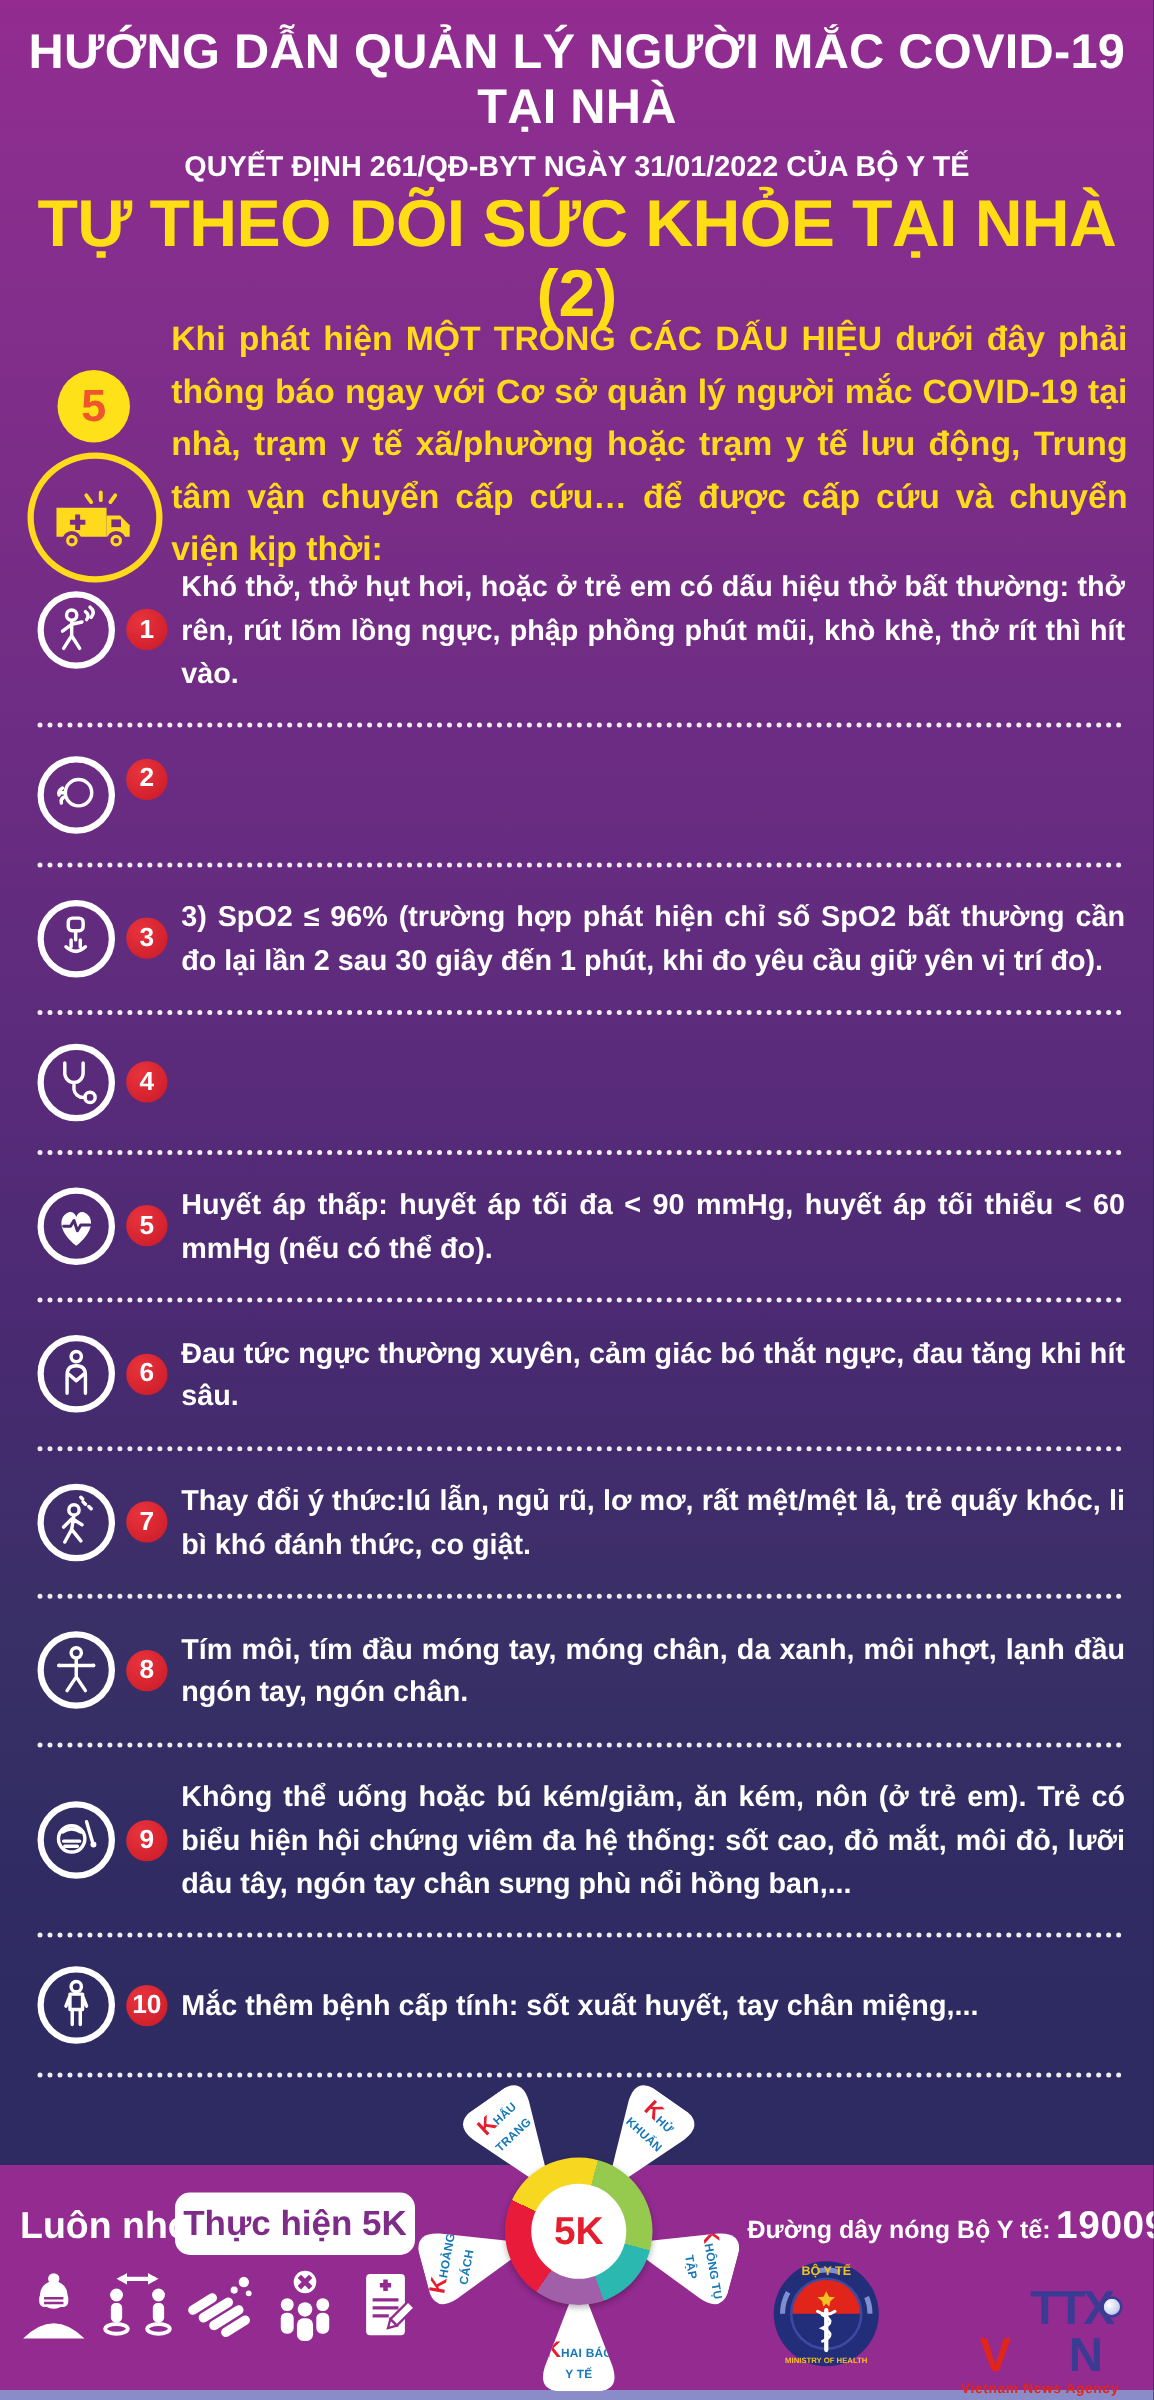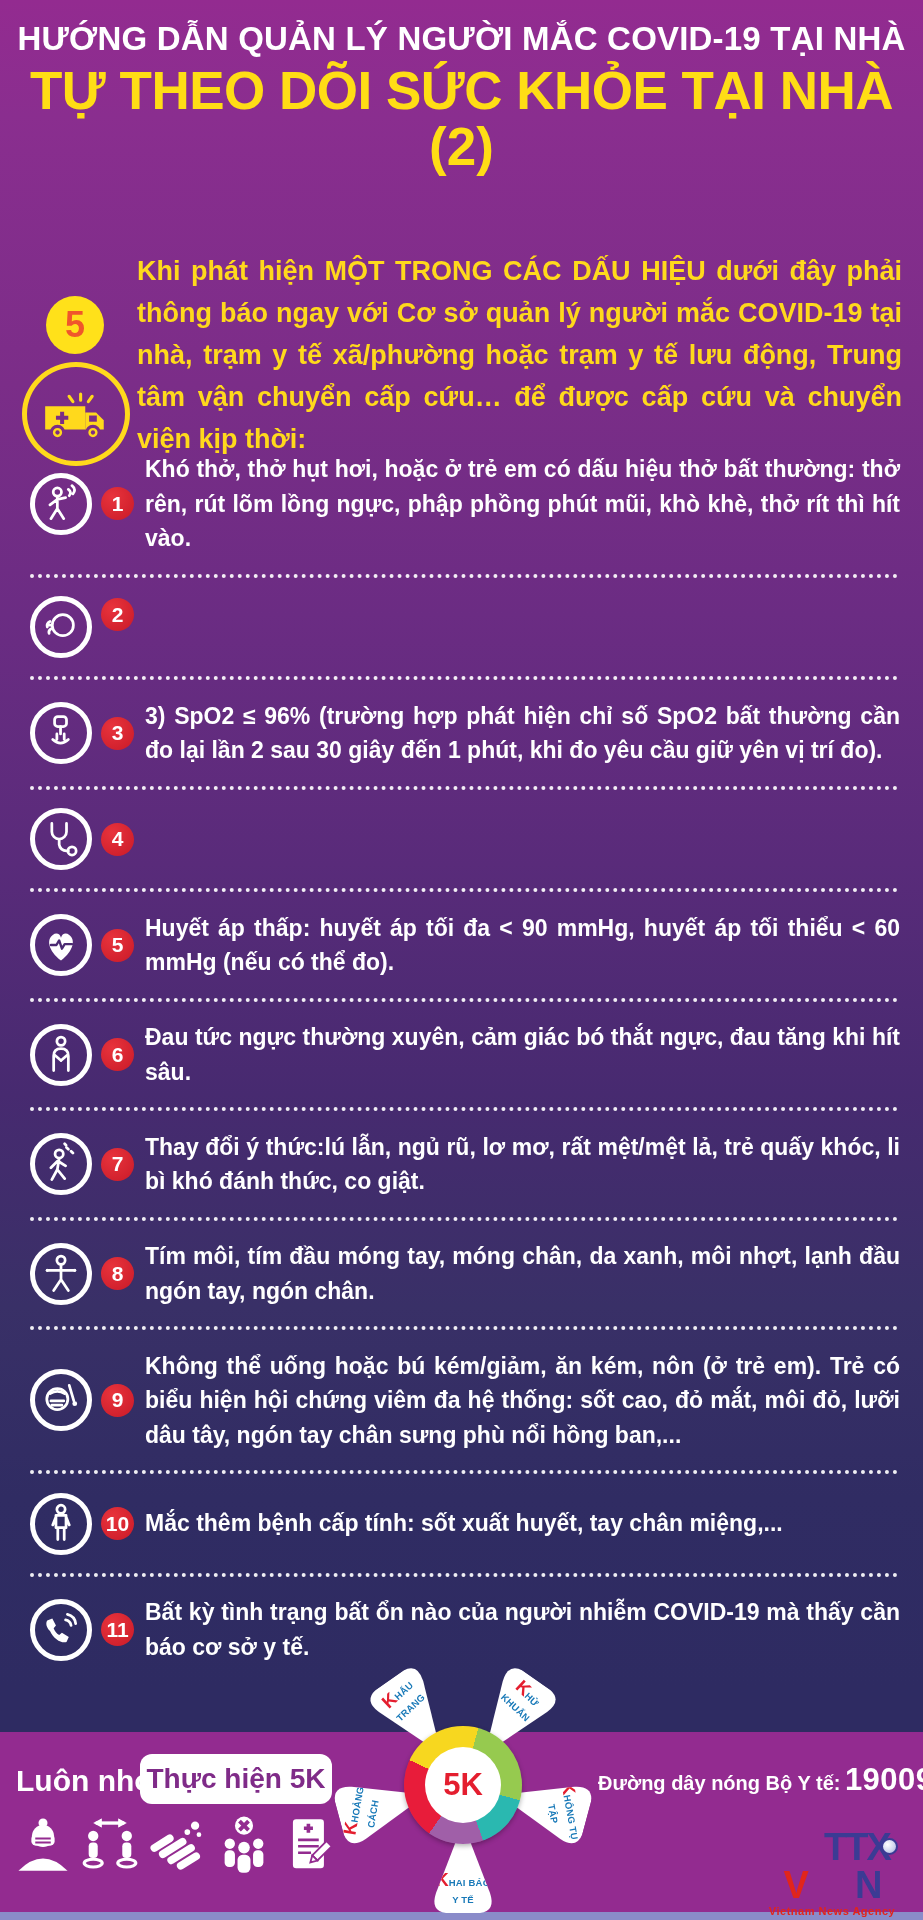--- a/index.html
+++ b/index.html
@@ -5,21 +5,21 @@
   html,body{margin:0;padding:0;background:#1d1b40;}
   *{box-sizing:border-box;}
   .page{
     position:relative;width:923px;height:1920px;overflow:hidden;
     font-family:"Liberation Sans","DejaVu Sans",sans-serif;
     background:linear-gradient(180deg,#932b90 0%,#8a2e8f 6%,#7b2d88 20%,#6b2c83 32%,
       #592b7a 45%,#472a70 57%,#393067 68%,#302c63 78%,#2e2b62 88%,#2e2b62 100%);
   }
   
   .hdr{position:absolute;top:0;left:0;width:100%;text-align:center;color:#fff;}
-  .hdr-title{margin-top:20px;font-size:33px;font-weight:900;letter-spacing:.2px;}
+  .hdr-title{margin-top:20px;font-size:39px;font-weight:900;letter-spacing:.2px;}
   .hdr-sub{margin-top:12px;font-size:23px;font-weight:700;}
   .hdr-main{margin-top:3px;font-size:53px;font-weight:900;color:#ffdd15;letter-spacing:-.5px;line-height:1.12;}
   .hdr-main-num{font-size:53px;font-weight:900;color:#ffdd15;line-height:1;}
   
   .num5{position:absolute;left:46px;top:296px;width:58px;height:58px;border-radius:50%;
     background:#ffe11a;color:#f0562b;font-size:36px;font-weight:900;
     display:flex;align-items:center;justify-content:center;}
   .amb{position:absolute;left:22px;top:362px;width:108px;height:104px;border-radius:50%;
     border:5px solid #ffd91c;display:flex;align-items:center;justify-content:center;}
   .intro-text{position:absolute;left:137px;top:250px;width:765px;margin:0;
@@ -79,20 +79,21 @@
     border:2px solid #3b3b94;vertical-align:middle;margin:0 -10px 6px -9px;position:relative;z-index:2;}
   .ttx-sub{margin-top:1px;color:#e1251b;font-size:11px;font-weight:700;letter-spacing:.5px;}
 </style>
 </head>
 <body>
 
 <div class="page">
 
   <div class="hdr">
     <div class="hdr-title">HƯỚNG DẪN QUẢN LÝ NGƯỜI MẮC COVID-19 TẠI NHÀ</div>
+    <div class="hdr-sub">QUYẾT ĐỊNH 261/QĐ-BYT NGÀY 31/01/2022 CỦA BỘ Y TẾ</div>
     <div class="hdr-main">TỰ THEO DÕI SỨC KHỎE TẠI NHÀ</div>
     <div class="hdr-main-num">(2)</div>
   </div>
 
   <div class="num5">5</div>
   <div class="amb">
     <svg viewBox="0 0 48 48" width="74" height="74">
       <path fill="#ffd91c" d="M4 19h26v15H4z"></path>
       <path fill="#ffd91c" d="M30 23h7l5 5v6H30z"></path>
       <circle cx="12" cy="36" r="4" fill="#ffd91c" stroke="#7b2d86" stroke-width="2"></circle>
@@ -214,30 +215,20 @@
         <div class="item-icon">
           <svg viewBox="0 0 48 48">
             <circle cx="24" cy="8" r="4.5"></circle>
             <path d="M18.5 14.5h11V28h-11zM20.5 28v13M27.5 28v13M18.5 16l-3.5 9M29.5 16l3.5 9"></path>
           </svg>
         </div>
         <div class="badge">10</div>
         <p class="item-text">Mắc thêm bệnh cấp tính: sốt xuất huyết, tay chân miệng,...</p>
       </div>
       <div class="sep"></div>
-      <div class="item">
-        <div class="item-icon">
-          <svg viewBox="0 0 48 48">
-            <path fill="#fff" stroke="none" d="M12 25c4 9 13 14 18 12l2.5-5.5-7.5-4.5-3 2.5c-3-2-5-4.5-6-7.5l2.5-3-4-7.5-5.5 2c-2 3-1 7.5 3 11.5z"></path>
-            <path d="M29 13q5 1 6 6M31 7q8 2 9 10"></path>
-          </svg>
-        </div>
-        <div class="badge">11</div>
-        <p class="item-text">Bất kỳ tình trạng bất ổn nào của người nhiễm COVID-19 mà thấy cần báo cơ sở y tế.</p>
-      </div>
     </div>
 
   <div class="band"></div>
   <div class="strip"></div>
   <div class="remember">Luôn nhớ</div>
   <div class="do5k">Thực hiện 5K</div>
   <div class="f-icons" id="footer-icons">
       <div><svg viewBox="0 0 48 48">
           <circle cx="24" cy="7" r="3.5"></circle>
           <circle cx="24" cy="17" r="8.5"></circle>
@@ -310,19 +301,35 @@
     <div class="ring" id="wheel-ring" style="background: conic-gradient(from -65deg, rgb(247, 215, 31) 0deg, rgb(247, 215, 31) 80deg, rgb(150, 202, 79) 80deg, rgb(150, 202, 79) 170deg, rgb(42, 184, 176) 170deg, rgb(42, 184, 176) 225deg, rgb(160, 95, 168) 225deg, rgb(160, 95, 168) 280deg, rgb(232, 28, 58) 280deg, rgb(232, 28, 58) 360deg);">
       <div class="ring-inner">5K</div>
     </div>
   </div>
 
   <div class="hotline">
     <span class="lbl">Đường dây nóng Bộ Y tế:</span>
     <span class="num">19009095</span>
   </div>
 
+  <div class="moh">
+    <svg viewBox="0 0 90 94" width="90" height="94">
+      <circle cx="45" cy="47" r="42" fill="#232e7a"></circle>
+      <path d="M10 47a35 35 0 0 1 70 0" fill="none" stroke="#7e8fd0" stroke-width="4" stroke-dasharray="18 30"></path>
+      <path d="M17 47a28 28 0 0 1 56 0z" fill="#e1251b"></path>
+      <circle cx="45" cy="47" r="28" fill="none" stroke="#3c4aa0" stroke-width="2"></circle>
+      <text x="45" y="16" fill="#f4c321" font-size="10" font-weight="bold" text-anchor="middle">BỘ Y TẾ</text>
+      <path d="M45 33l2.2 4.4 4.8.4-3.6 3-1.1 4.6-2.3-2.6-2.3 2.6-1.1-4.6-3.6-3 4.8-.4z" fill="#f4c321" transform="translate(0 -4)"></path>
+      <g stroke="#fff" fill="none" stroke-linecap="round">
+        <path d="M45 44v32" stroke-width="3.4"></path>
+        <path d="M39 50c8 3.5 8 7 0 10.5 8 3.5 8 7 0 10.5" stroke-width="2.4" transform="translate(3 -2)"></path>
+        <path d="M38 45q7 5 14 0" stroke-width="2.4"></path>
+      </g>
+      <text x="45" y="86" fill="#f4c321" font-size="6.2" font-weight="bold" text-anchor="middle">MINISTRY OF HEALTH</text>
+    </svg>
+  </div>
 
   <div class="ttx">
     <div class="ttx-word"><span class="ttx-blue">TTX</span><span class="ttx-globe"></span><span class="ttx-red">V</span><span class="ttx-blue">N</span></div>
     <div class="ttx-sub">Vietnam News Agency</div>
   </div>
 
 </div>
 
 </body></html>

